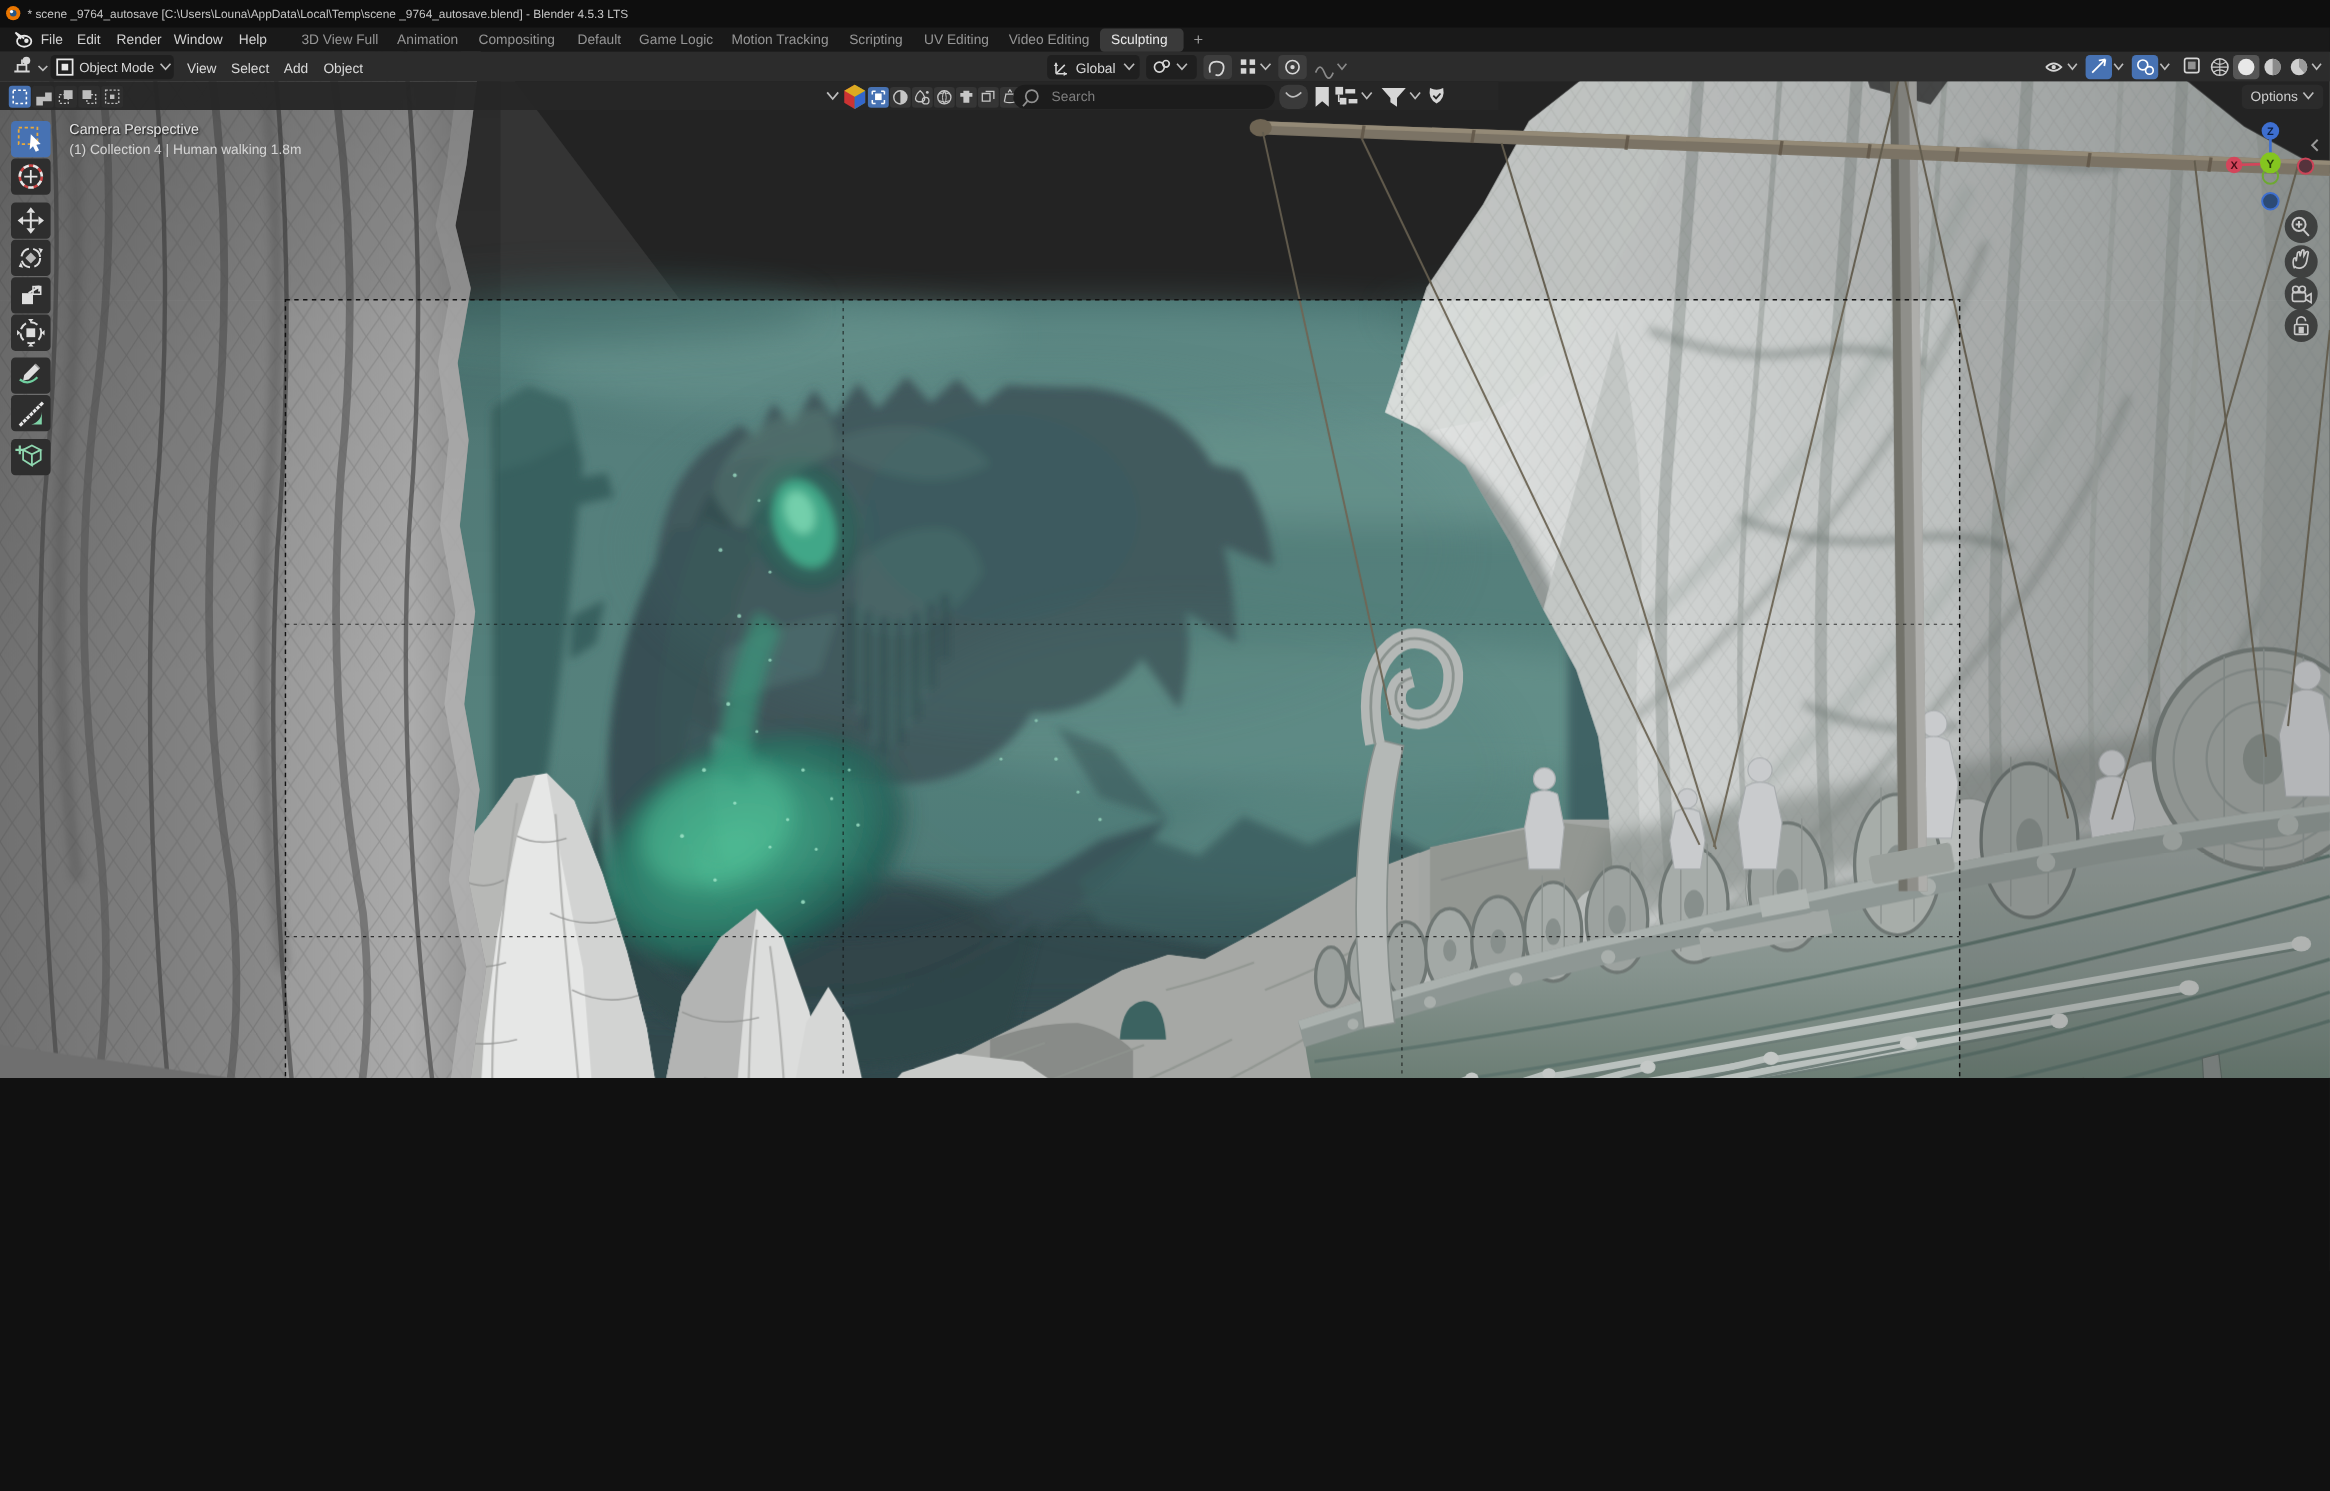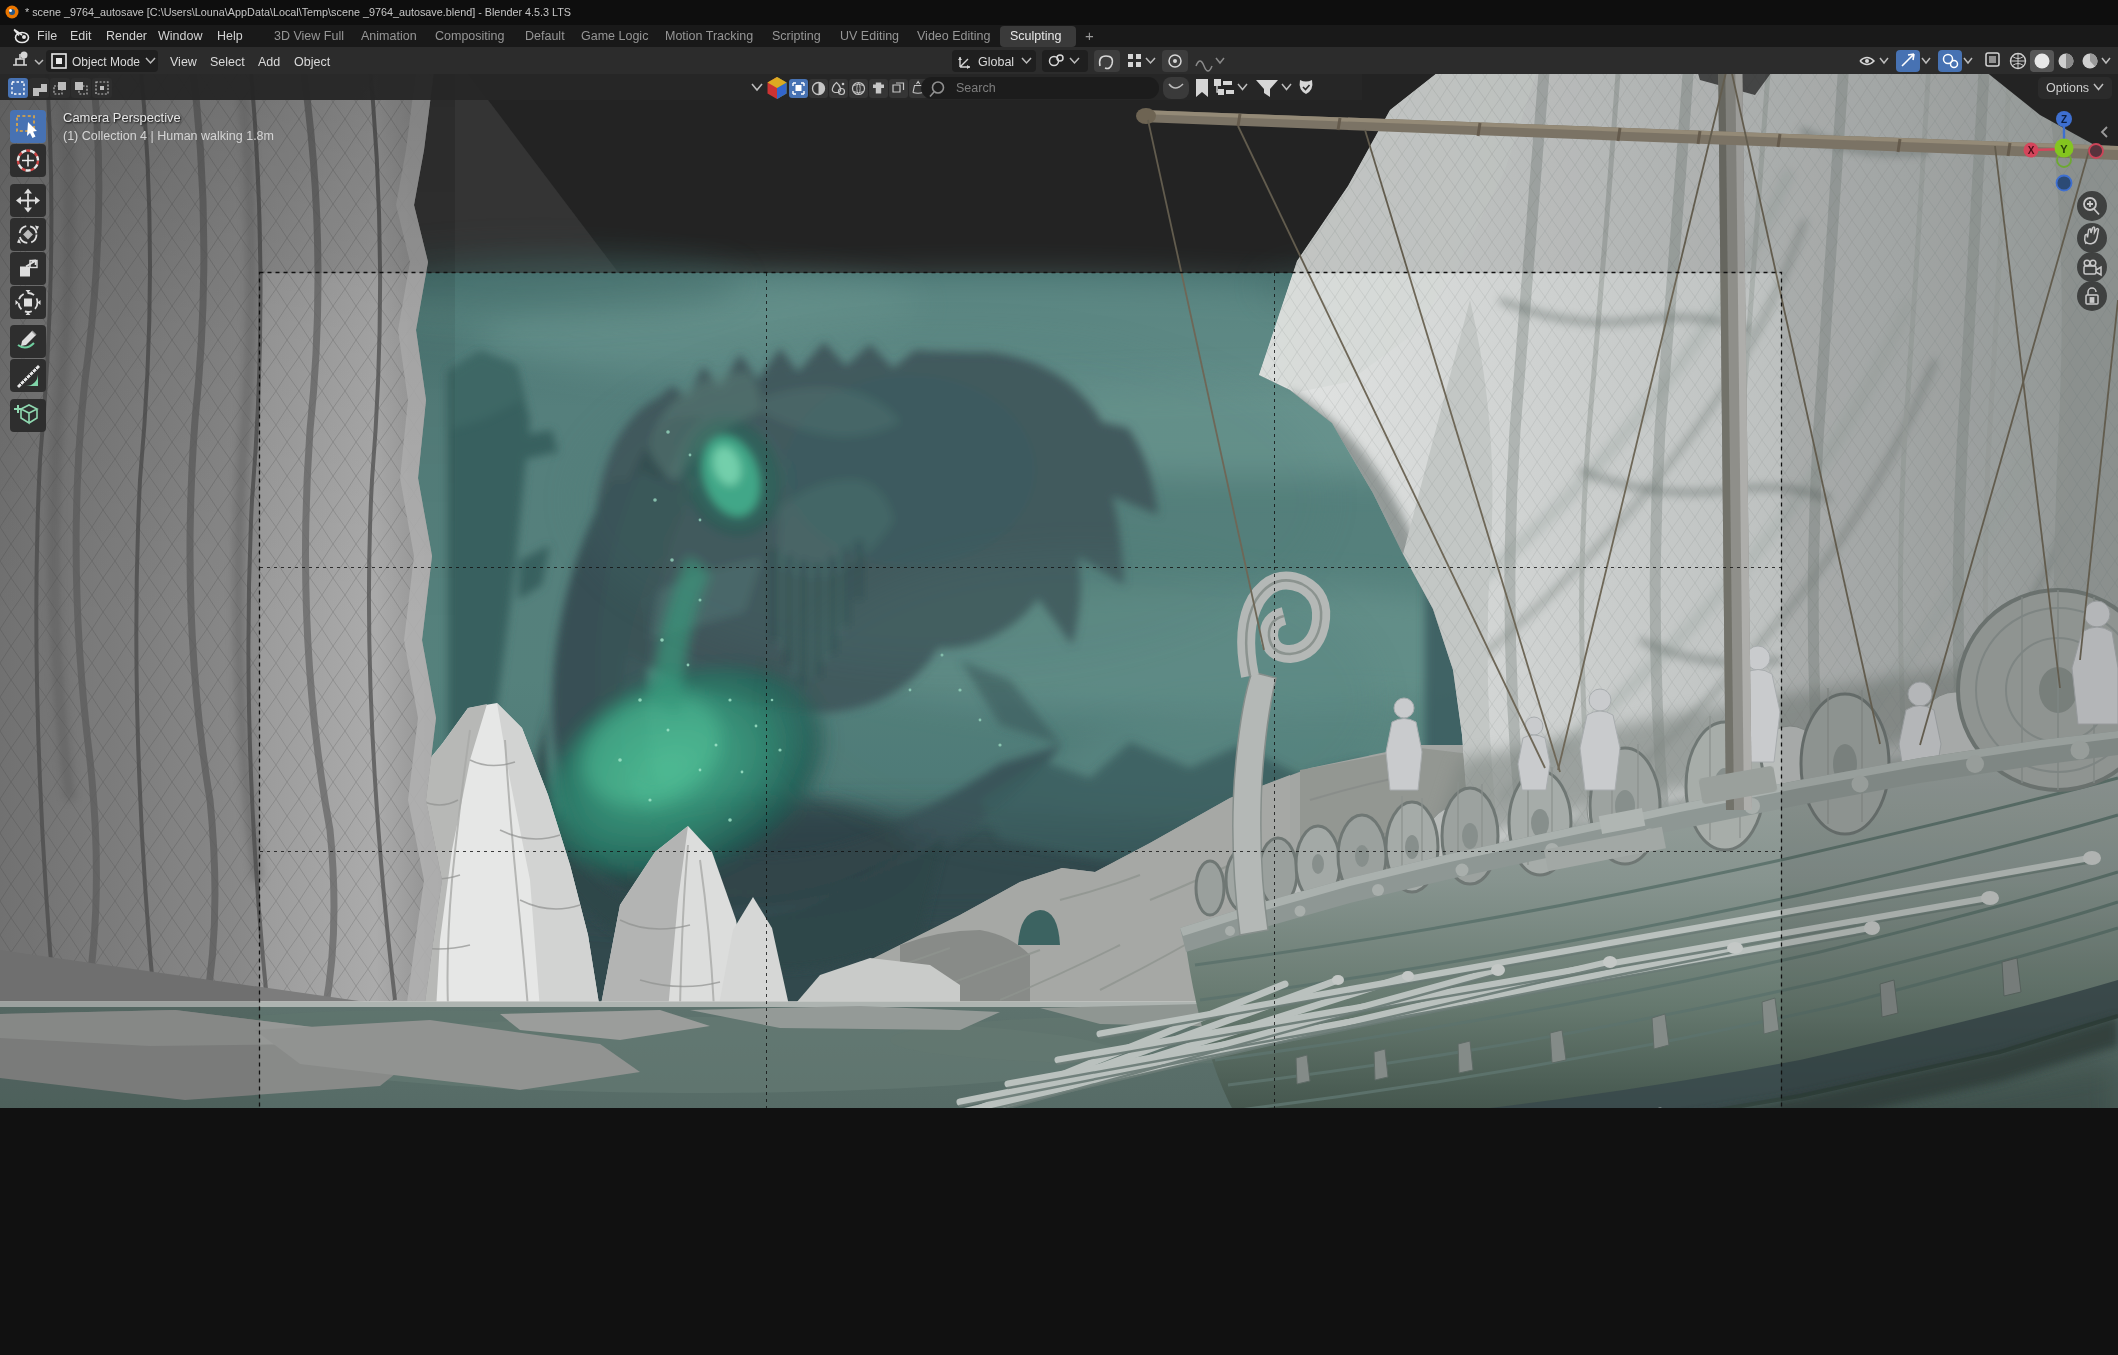--- a/index.html
+++ b/index.html
@@ -1,17 +1,17 @@
 <!DOCTYPE html>
 <html><head>
 <meta charset="utf-8">
 <style>
   html,body{margin:0;padding:0;background:#111;}
   *{box-sizing:border-box;}
-  .root{position:relative;width:2118px;height:1108px;overflow:hidden;font-family:"Liberation Sans",sans-serif;}
+  .root{position:relative;width:2118px;height:980px;overflow:hidden;font-family:"Liberation Sans",sans-serif;}
   svg{display:block;}
 </style>
 </head>
 <body>
 <div class="root">
 <svg width="2118" height="1355" viewBox="0 0 2118 1355">
 <defs>
   <linearGradient id="sky" x1="0" y1="0" x2="0" y2="1">
     <stop offset="0" stop-color="#47716f"></stop>
     <stop offset="0.18" stop-color="#557f7c"></stop>

